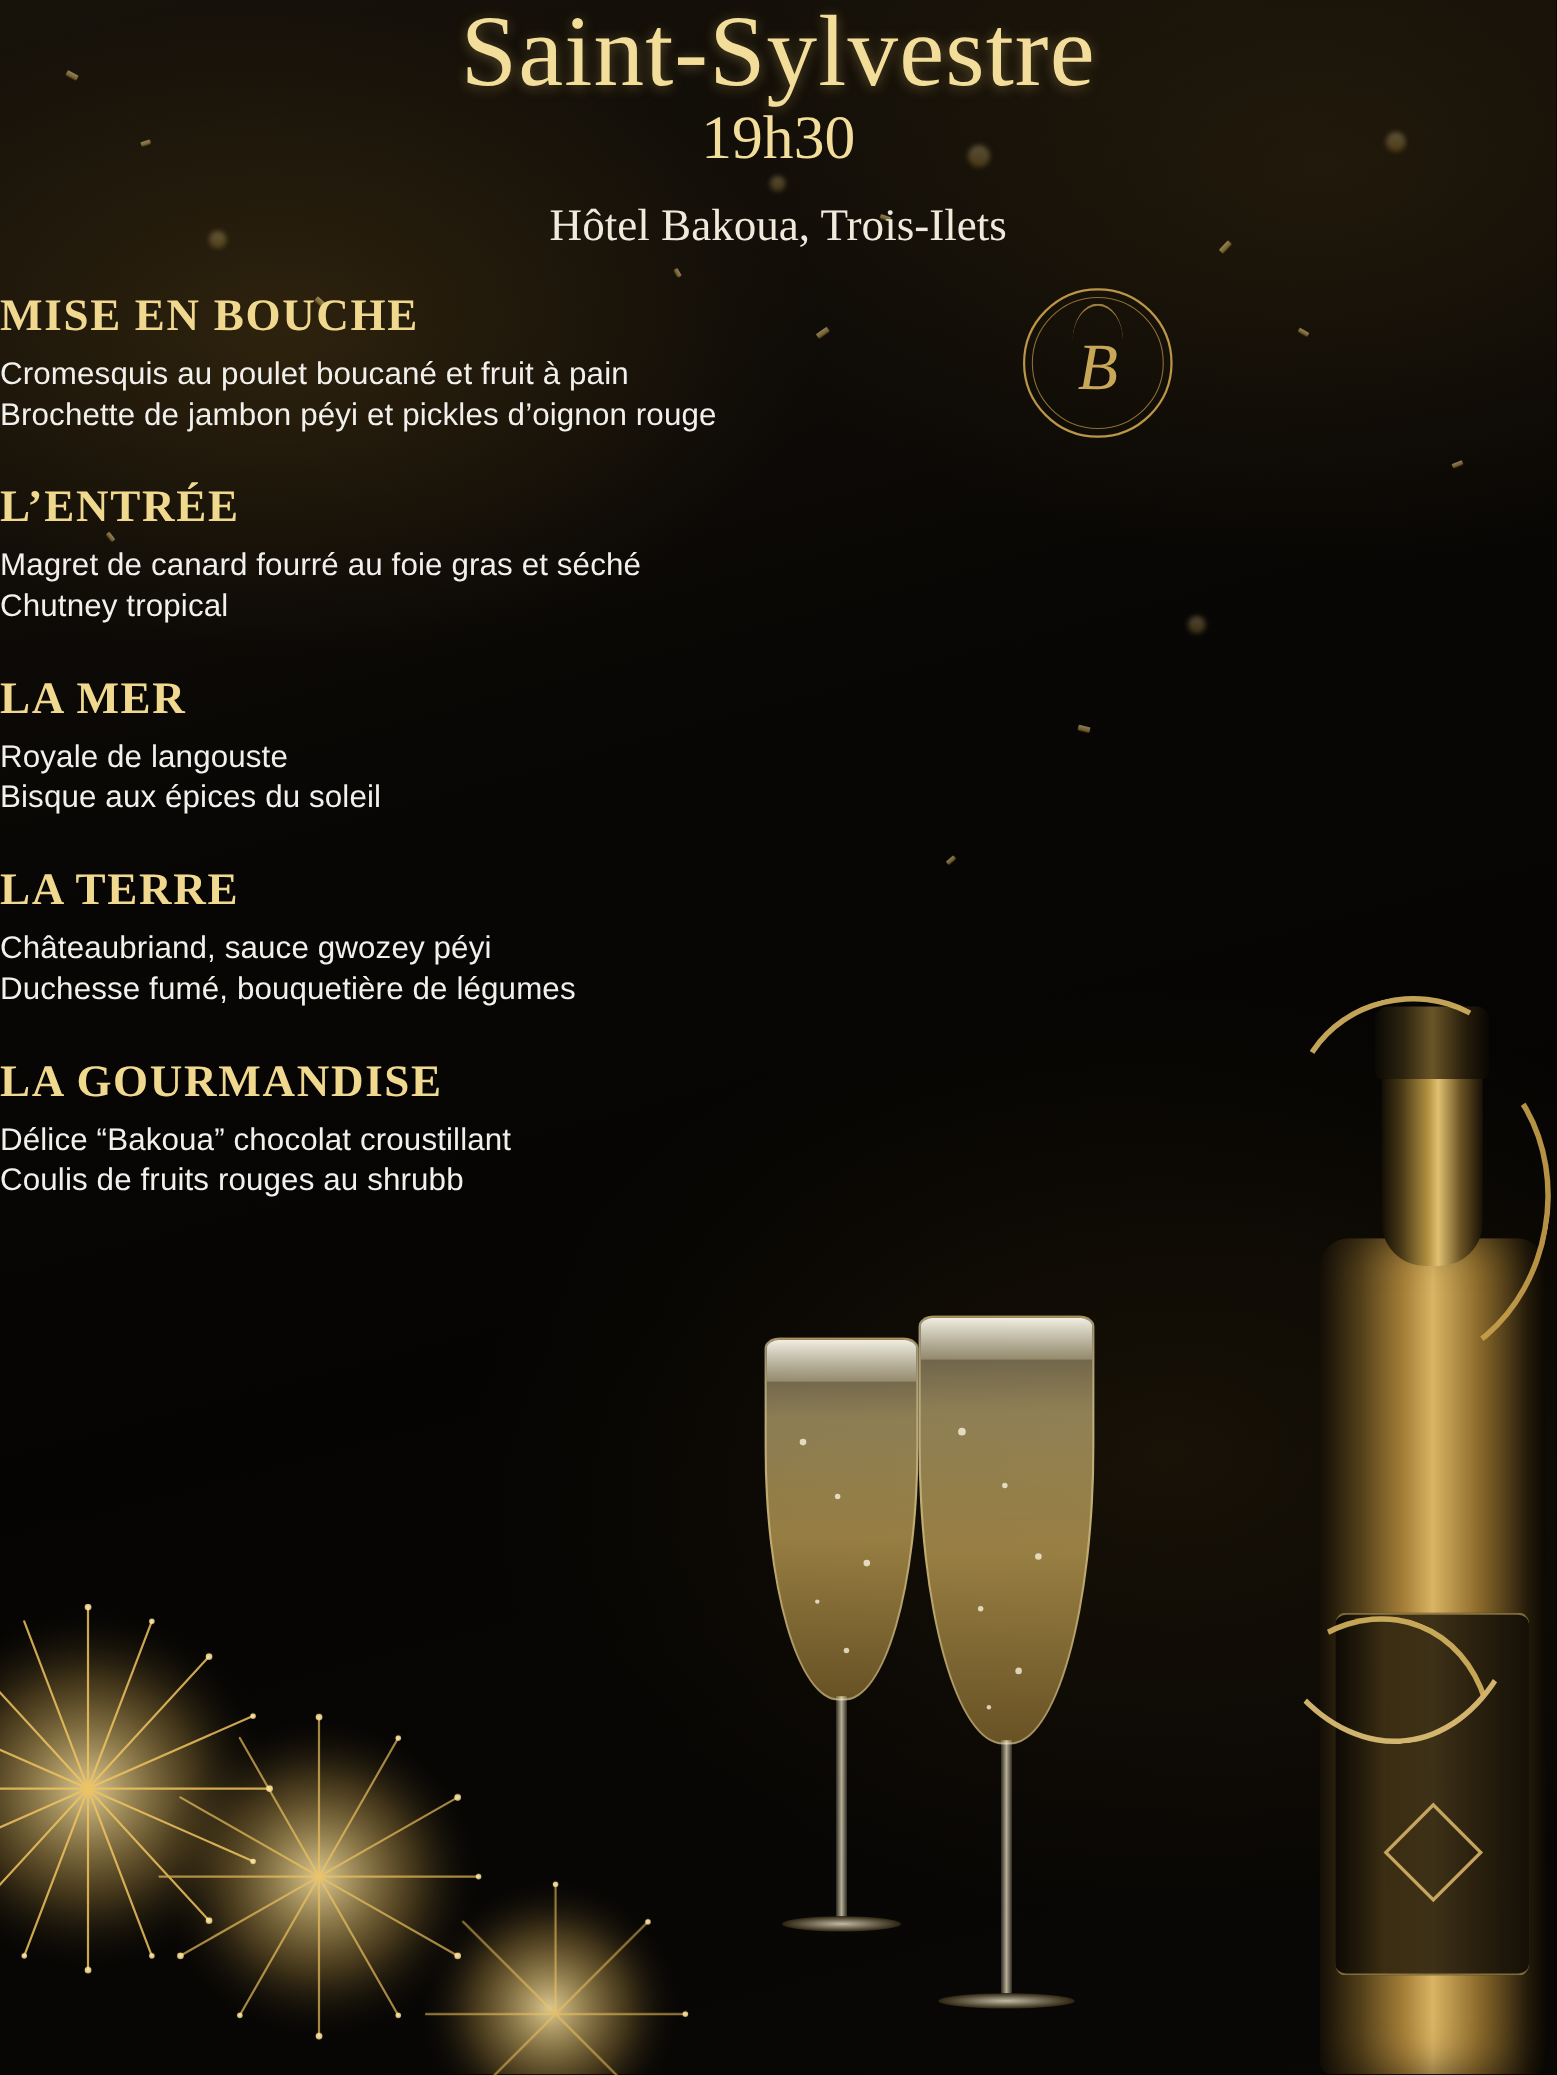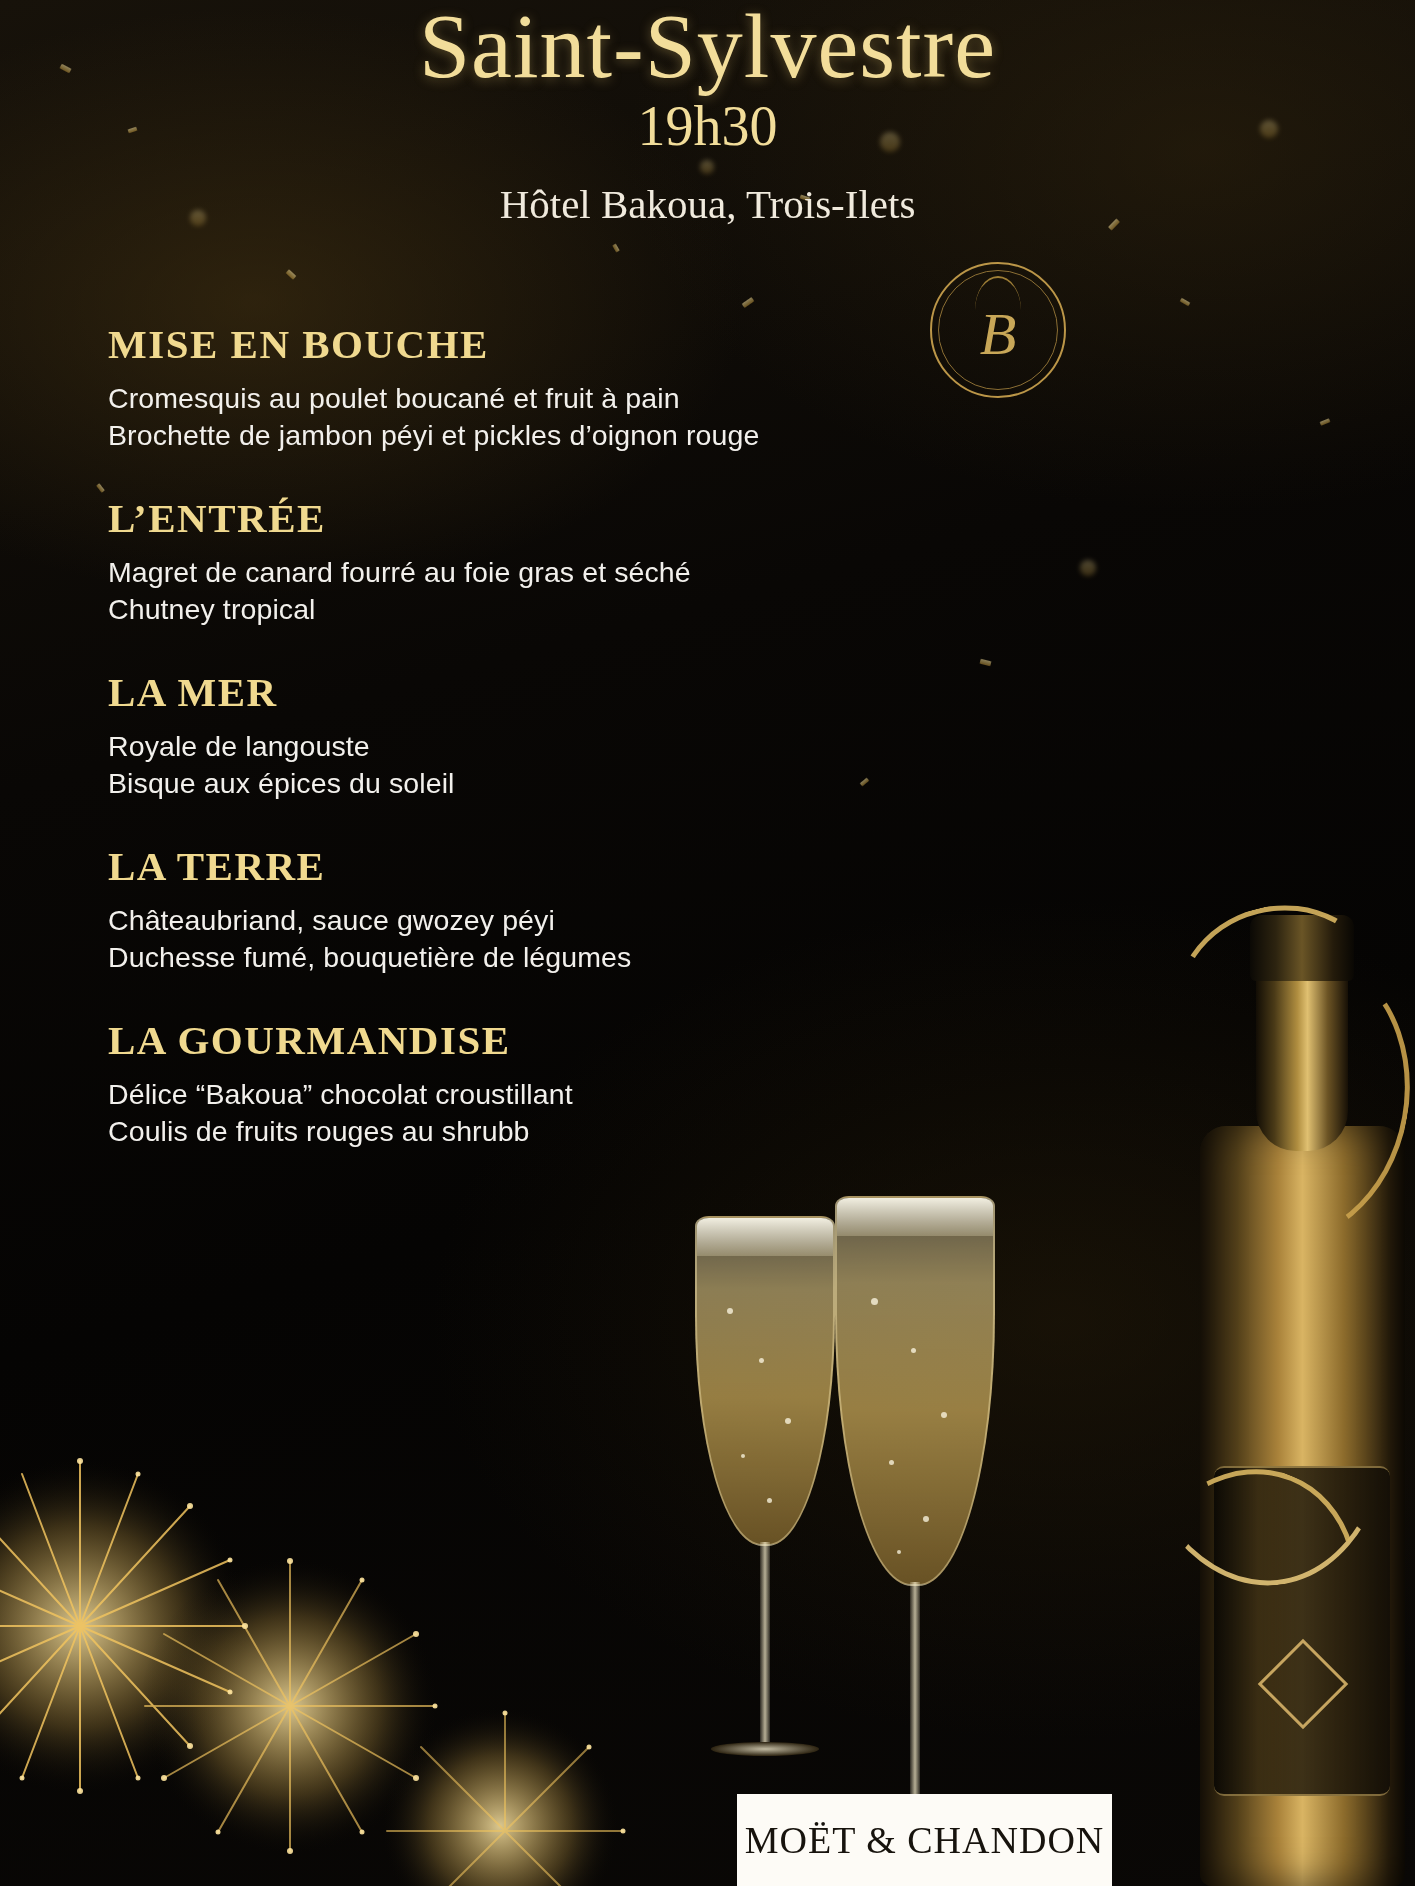--- a/index.html
+++ b/index.html
@@ -106,22 +106,21 @@
     width: 46px; height: 34px;
     border-top: 2px solid #b8933f;
     border-radius: 50% 50% 0 0 / 100% 100% 0 0;
     opacity: .85;
   }
 
   
   .menu {
     position: relative;
     z-index: 5;
-    margin-top: 86px;
-    padding-left: 108px;
+    margin-top: 28px;
     width: 820px;
   }
   .section { margin-bottom: 40px; }
   .section-title {
     font-family: "Liberation Serif", serif;
     font-weight: bold;
     font-size: 41px;
     letter-spacing: 1.5px;
     color: #f0d98f;
     margin-bottom: 12px;
@@ -446,17 +445,14 @@
         <div class="bubble" style="left:52px;top:262px;width:5px;height:5px;"></div>
         <div class="bubble" style="left:86px;top:318px;width:6px;height:6px;"></div>
         <div class="bubble" style="left:60px;top:352px;width:4px;height:4px;"></div>
       </div>
       <div class="stem" style="bottom:14px;height:230px;"></div>
       <div class="foot" style="bottom:0;width:124px;"></div>
     </div>
 
   </div>
 
-  <div class="brand">
-    <div class="brand-text">MOËT &amp; CHANDON</div>
-  </div>
 
 </div>
 
 </body></html>

